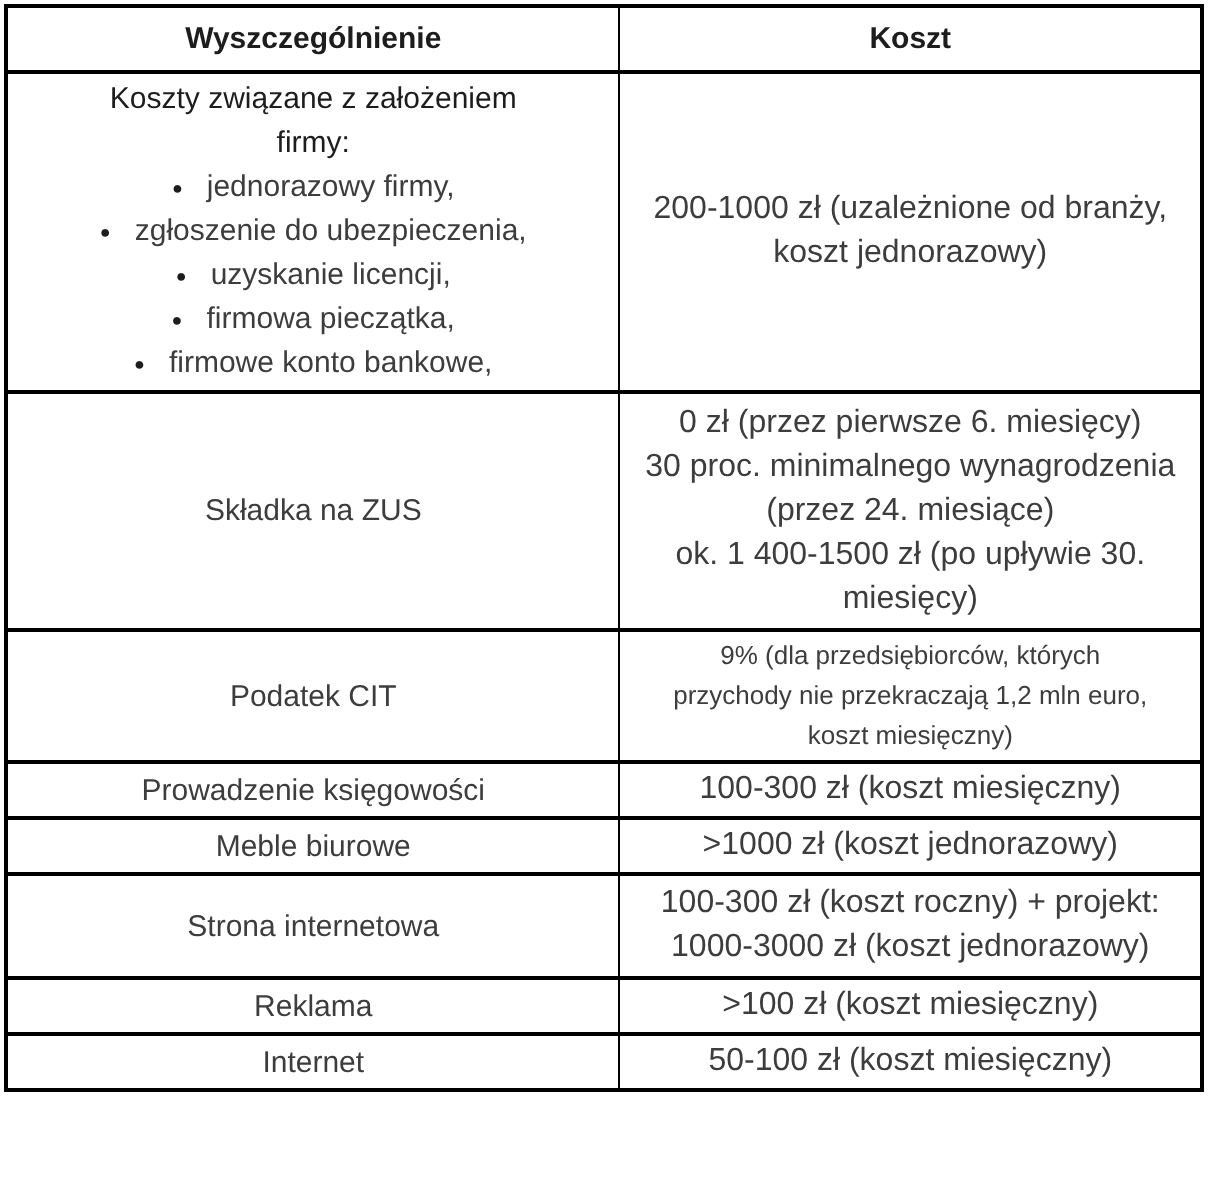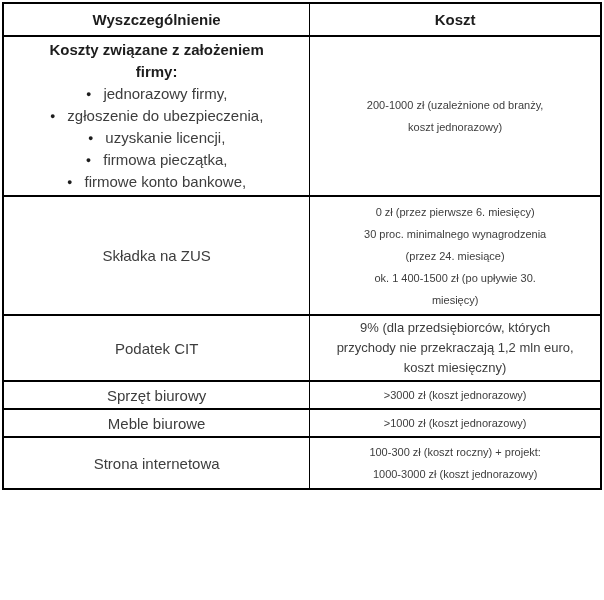--- a/index.html
+++ b/index.html
@@ -34,36 +34,36 @@
     height: 27px;
     font-size: 15px;
     font-weight: bold;
     color: #1d1d1d;
   }
   td.label {
     font-size: 15px;
     color: #3d3d3d;
   }
   td.cost {
-    font-size: 11px;
+    font-size: 16px;
     line-height: 22px;
     color: #3d3d3d;
     white-space: pre-line;
   }
   td.cost.small {
     font-size: 13px;
     line-height: 20px;
   }
   tr.row-startup       { height: 156px; }
   tr.row-zus           { height: 119px; }
   tr.row-cit           { height: 61px;  }
   tr.row-simple        { height: 26px;  }
   tr.row-www           { height: 52px;  }
   .cell-title {
-    font-weight: bold;
+    font-weight: normal;
     color: #1d1d1d;
     font-size: 15px;
     line-height: 22px;
     white-space: pre-line;
   }
   .bullet-list { margin-top: 0; }
   .bullet-line {
     display: flex;
     justify-content: center;
     align-items: center;
@@ -133,34 +133,42 @@
 miesięcy)</td>
       </tr>
 
       <tr class="row-cit">
         <td class="label">Podatek CIT</td>
         <td class="cost small">9% (dla przedsiębiorców, których
 przychody nie przekraczają 1,2 mln euro,
 koszt miesięczny)</td>
       </tr>
 
+      <tr class="row-simple">
+        <td class="label">Prowadzenie księgowości</td>
+        <td class="cost">100-300 zł (koszt miesięczny)</td>
+      </tr>
 
-      <tr class="row-simple">
-        <td class="label">Sprzęt biurowy</td>
-        <td class="cost">&gt;3000 zł (koszt jednorazowy)</td>
-      </tr>
 
       <tr class="row-simple">
         <td class="label">Meble biurowe</td>
         <td class="cost">&gt;1000 zł (koszt jednorazowy)</td>
       </tr>
 
 
       <tr class="row-www">
         <td class="label">Strona internetowa</td>
         <td class="cost">100-300 zł (koszt roczny) + projekt:
 1000-3000 zł (koszt jednorazowy)</td>
       </tr>
 
+      <tr class="row-simple">
+        <td class="label">Reklama</td>
+        <td class="cost">&gt;100 zł (koszt miesięczny)</td>
+      </tr>
 
+      <tr class="row-simple">
+        <td class="label">Internet</td>
+        <td class="cost">50-100 zł (koszt miesięczny)</td>
+      </tr>
     </tbody>
   </table>
 </div>
 
 </body></html>

